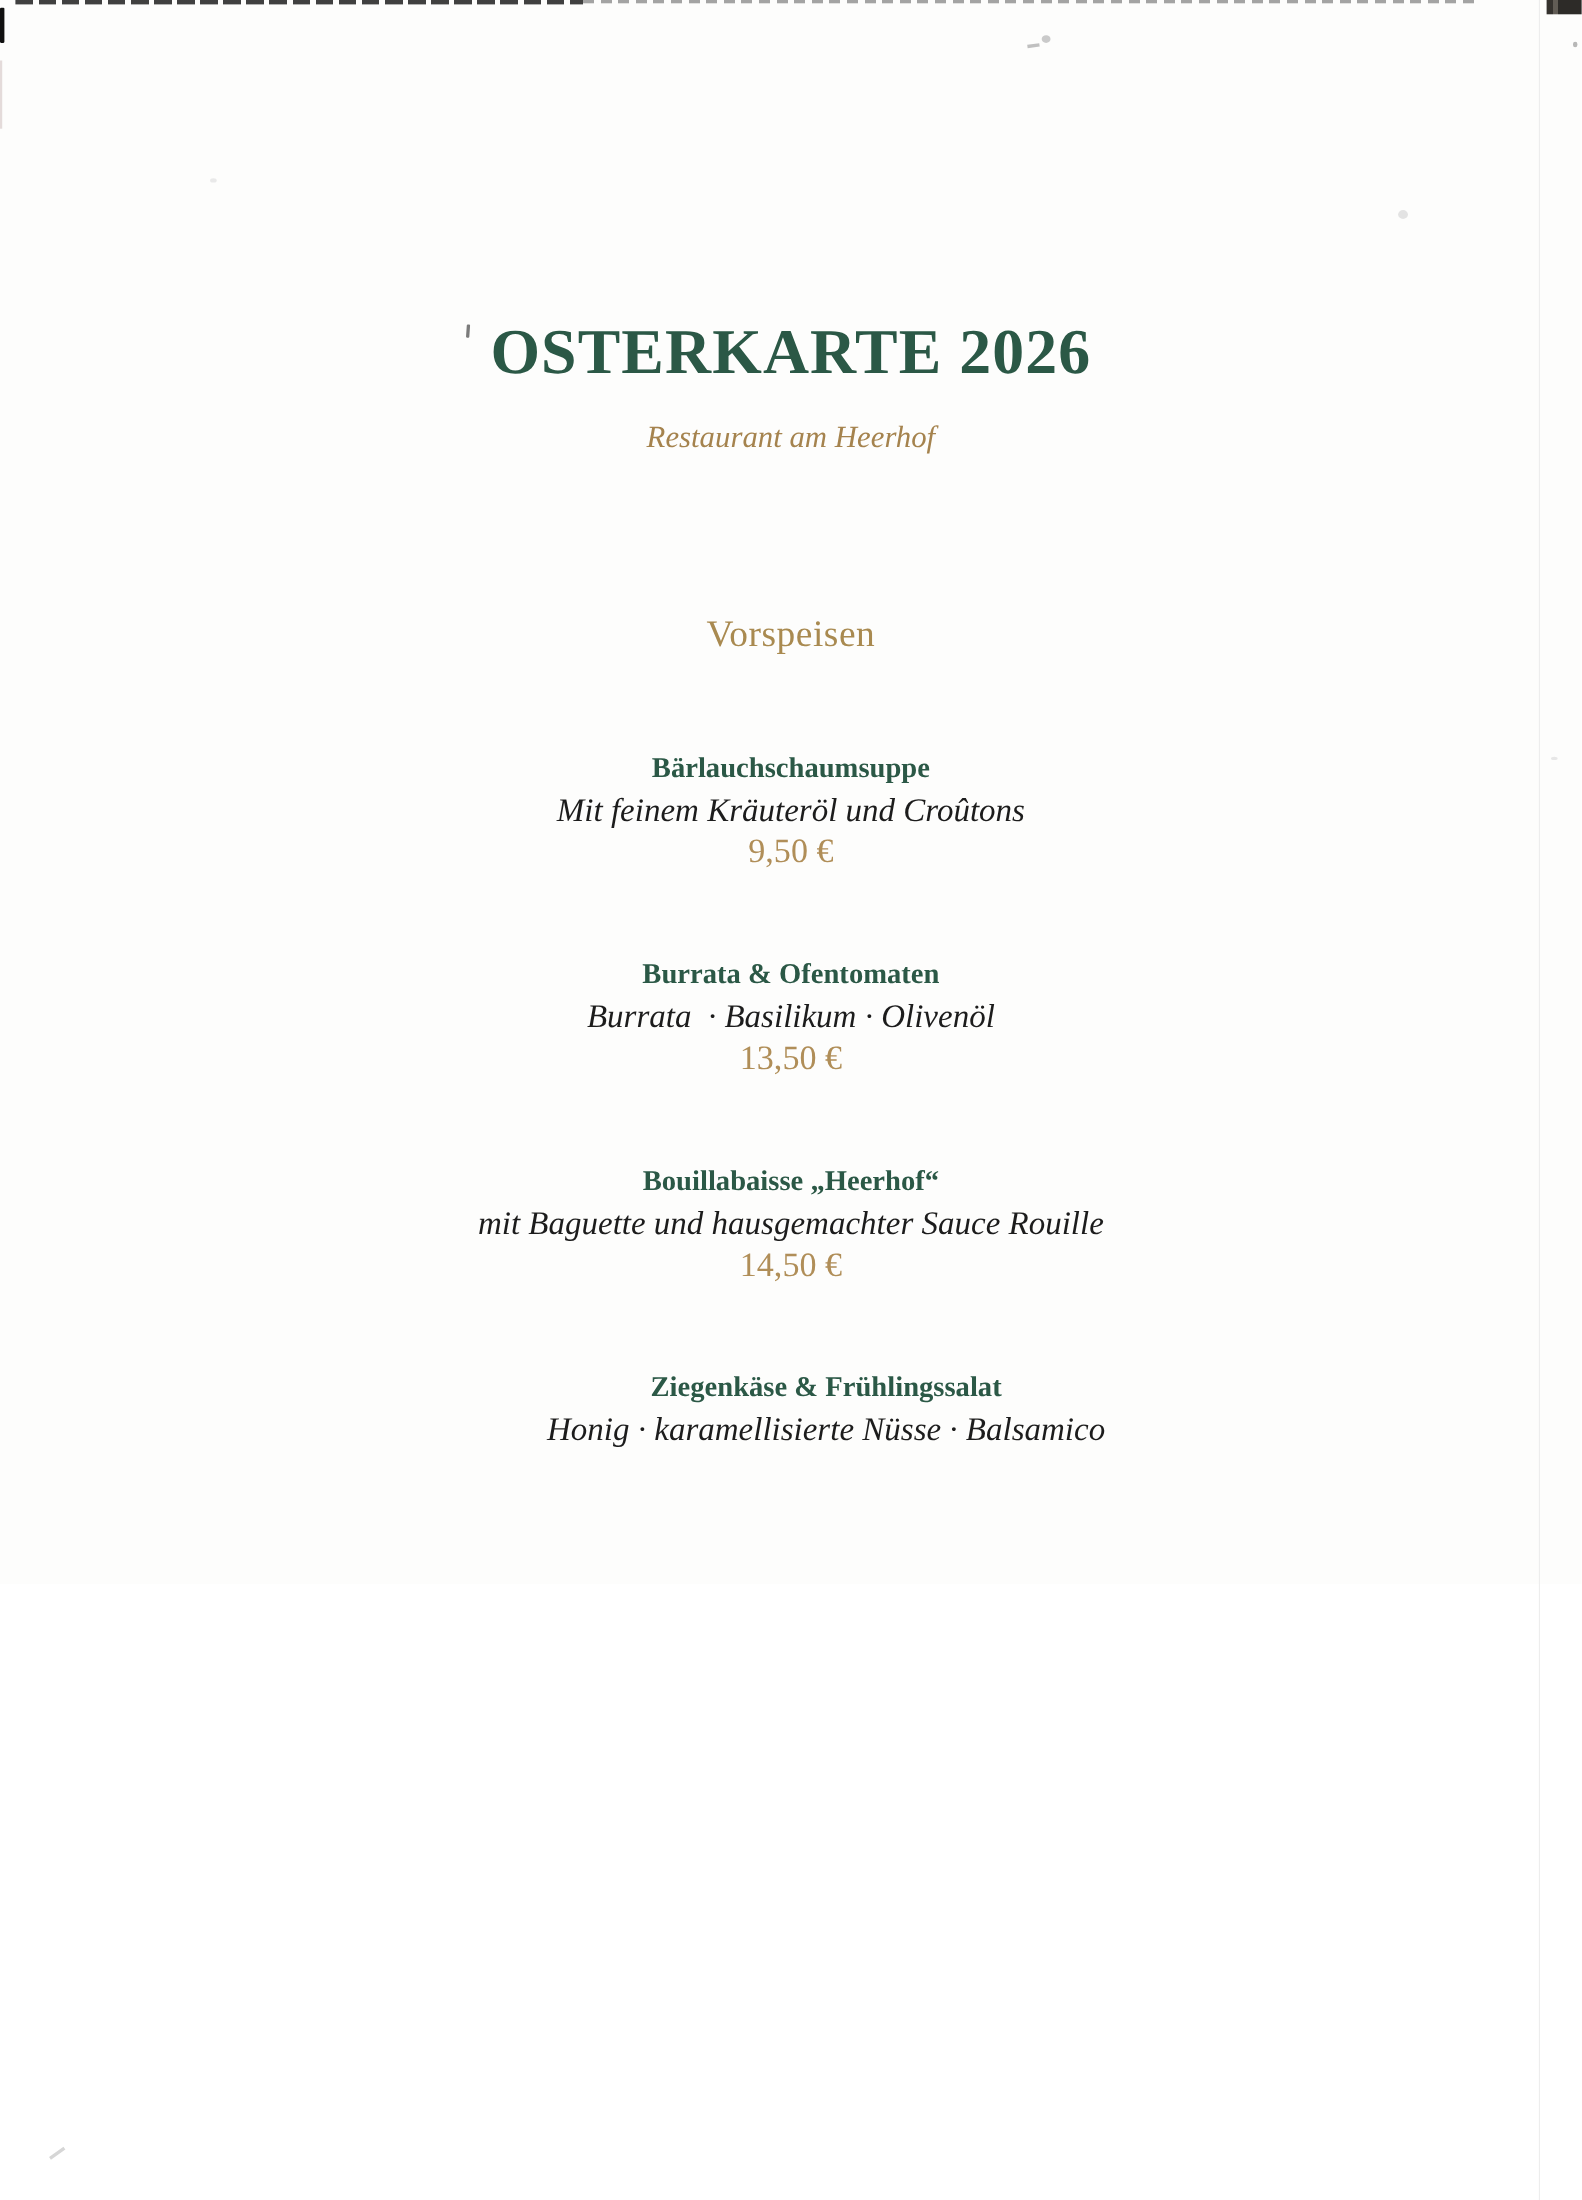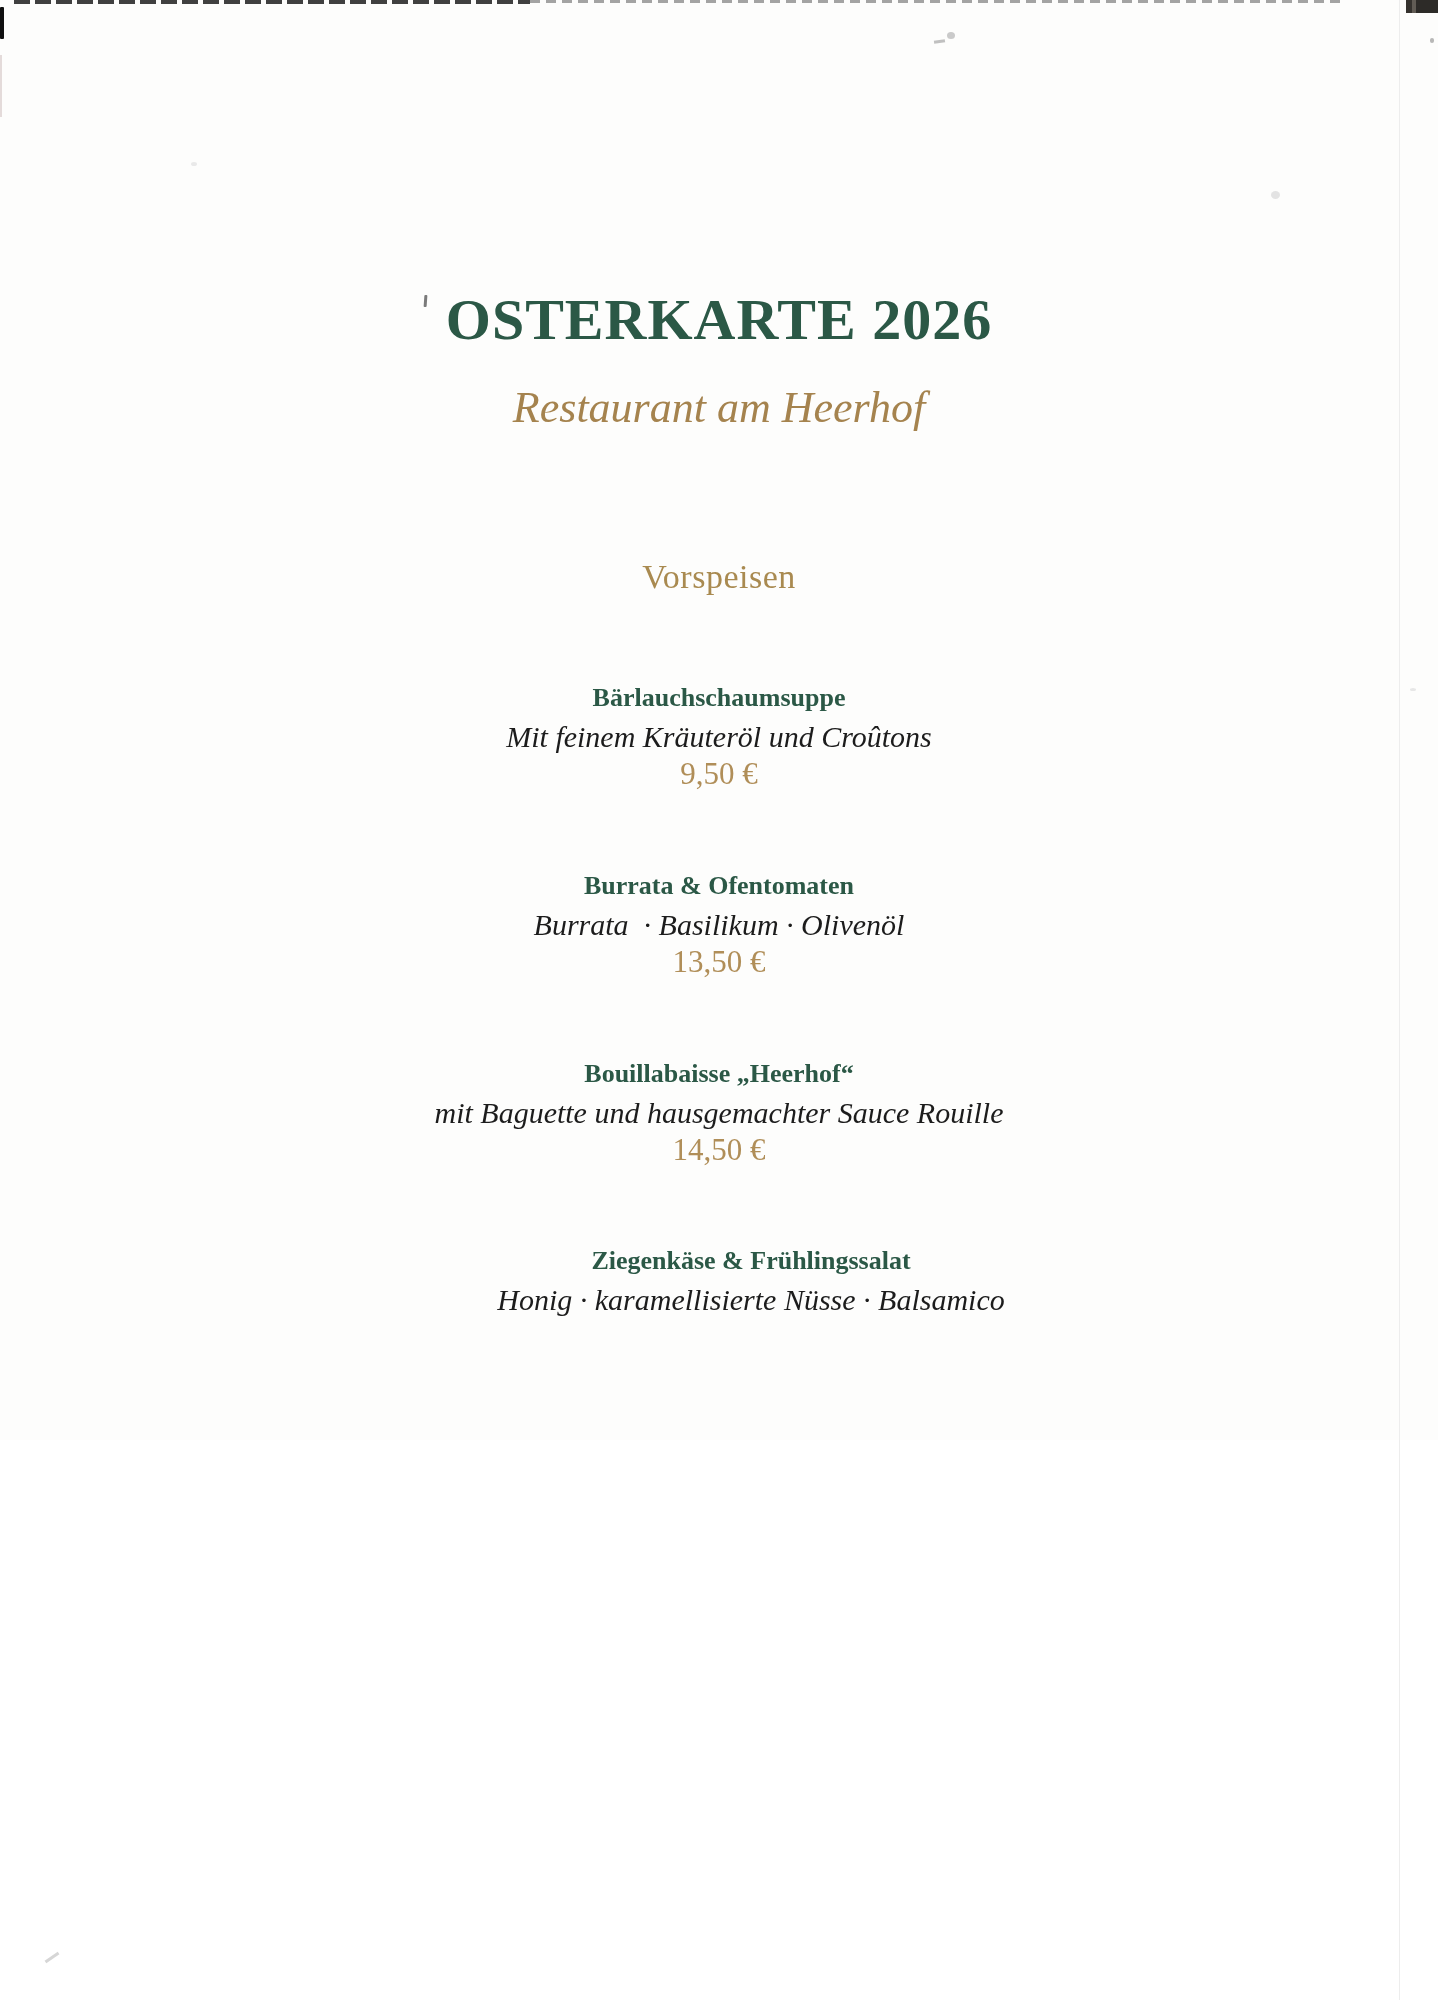--- a/index.html
+++ b/index.html
@@ -28,21 +28,21 @@
   }
   .doc-title {
     top: 286px;
     font-size: 58px;
     font-weight: bold;
     letter-spacing: 1px;
     color: var(--green, #2b5846);
   }
   .doc-subtitle {
     top: 382px;
-    font-size: 44px;
+    font-size: 28px;
     font-style: italic;
     color: var(--gold-soft, #a5834e);
   }
   .section-title {
     top: 558px;
     font-size: 34px;
     font-weight: normal;
     letter-spacing: 0.5px;
     color: var(--gold, #a98a50);
   }

